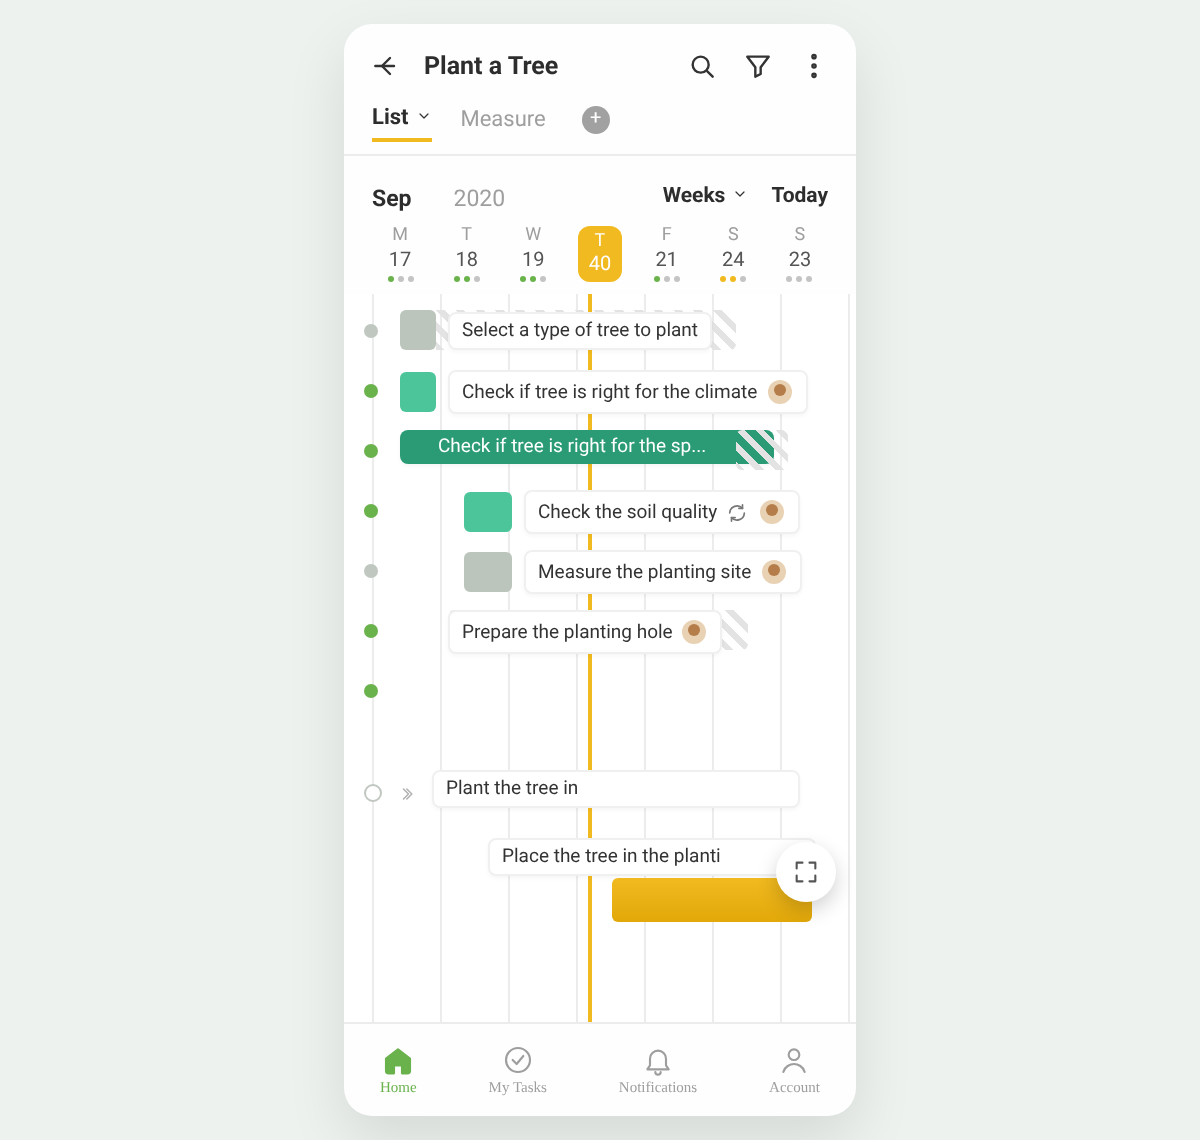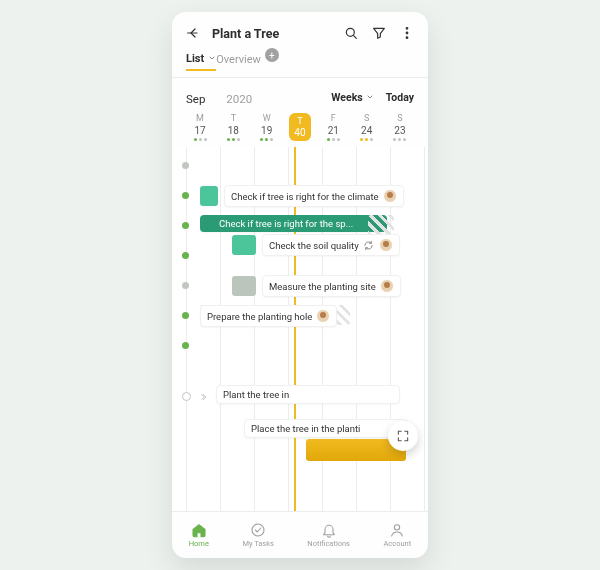--- a/index.html
+++ b/index.html
@@ -26,28 +26,28 @@
     box-shadow:var(--shadow);display:flex;flex-direction:column;overflow:hidden;
   }
 
   
   .topbar{display:flex;align-items:center;padding:12px 12px 6px 12px;gap:10px;}
   .title{font-weight:700;font-size:12.5px;color:var(--ink);flex:1;}
   .iconbtn{width:18px;height:18px;display:flex;align-items:center;justify-content:center;color:#333;}
   .iconbtn svg{width:16px;height:16px;stroke:#333;}
 
   
-  .tabs{display:flex;padding:0 14px 6px 14px;border-bottom:1px solid var(--line);}
+  .tabs{display:flex;align-items:center;gap:14px;padding:0 14px 6px 14px;border-bottom:1px solid var(--line);}
   .tab{font-size:11px;color:var(--muted);padding:4px 0;display:flex;align-items:center;gap:4px;cursor:pointer;}
   .tab.active{color:var(--ink);font-weight:700;border-bottom:2px solid var(--yellow);}
   .addcircle{width:14px;height:14px;border-radius:50%;background:#a1a1a1;display:flex;align-items:center;justify-content:center;color:#fff;font-size:10px;margin-left:4px;}
 
   
   .daterow{display:flex;align-items:center;justify-content:space-between;padding:10px 14px 6px 14px;}
-  .month{font-size:11.5px;color:var(--ink);font-weight:400;}
+  .month{font-size:11.5px;color:var(--ink);font-weight:700;}
   .year{font-size:11.5px;color:var(--muted);font-weight:400;margin-left:17px;}
   .weeks, .today{font-size:10.5px;font-weight:700;color:var(--ink);display:flex;align-items:center;gap:3px;}
 
   
   .weekstrip{display:flex;gap:0;padding:0 14px 6px 14px;justify-content:space-between;}
   .day{display:flex;flex-direction:column;align-items:center;gap:2px;font-size:9px;color:var(--muted);width:28px;}
   .day .dnum{font-size:10px;color:#555;}
   .day .dots{display:flex;gap:2px;}
   .dot{width:3px;height:3px;border-radius:50%;}
   .dot.g{background:var(--green);}
@@ -98,21 +98,21 @@
   
   .fab{position:absolute;right:10px;bottom:60px;width:30px;height:30px;border-radius:50%;
     background:#fff;box-shadow:0 4px 10px rgba(0,0,0,.18);display:flex;align-items:center;justify-content:center;}
   .fab svg{width:14px;height:14px;stroke:#555;}
   .yellowbar{
     position:absolute;right:22px;bottom:50px;height:22px;width:100px;border-radius:3px;
     background:linear-gradient(to bottom,var(--yellow),#e2a80a);
   }
 
   
-  .nav{height:46px;border-top:1px solid var(--line);display:flex;align-items:center;justify-content:space-around;}
+  .nav{height:46px;border-top:1px solid var(--line);display:flex;align-items:center;justify-content:space-around;font-family:Liberation Serif, serif;}
   .navitem{display:flex;flex-direction:column;align-items:center;gap:1px;font-size:7.5px;color:var(--muted);}
   .navitem.active{color:var(--green);}
   .navitem svg{width:16px;height:16px;stroke:currentColor;fill:none;stroke-width:1.6;}
   .navitem.active svg{fill:var(--green);stroke:var(--green);}
 
   
   svg{stroke-width:1.8;fill:none;stroke-linecap:round;stroke-linejoin:round;}
 
   .tinychev svg{width:8px;height:8px;stroke:#333;}
 </style>
@@ -151,21 +151,21 @@
     </div>
 
     <div class="tabs">
       <div class="tab active">
         <span>List</span>
         <span class="tinychev"><svg viewBox="0 0 24 24">
               <path d="M6 9l6 6 6-6"></path>
             </svg></span>
       </div>
       <div class="tab">
-        <span>Overview</span>
+        <span>Measure</span>
       </div>
       <div class="addcircle">+</div>
     </div>
 
     <div class="daterow">
       <div>
         <span class="month">Sep</span>
         <span class="year">2020</span>
       </div>
       <div style="display:flex;gap:12px;">
@@ -241,38 +241,43 @@
             <span class="dot m"></span>
             <span class="dot m"></span>
           </div>
       </div>
     </div>
 
     <div class="gantt">
       <div class="todayline"></div>
 
       <span class="bullet grey" style="top:15px"></span>
+      <div class="row" style="top:8px;left:28px;">
+        <div class="block" style="width:18px;background:var(--grey-block)"></div>
+        <div class="hatch" style="height:20px;width:150px;position:absolute;left:18px;top:0;border-radius:0 3px 3px 0;"></div>
+        <div class="taskpill" style="position:relative;z-index:2;">Select a type of tree to plant</div>
+      </div>
 
       <span class="bullet green" style="top:45px"></span>
       <div class="row" style="top:38px;left:28px;">
         <div class="block" style="width:18px;background:var(--green-block)"></div>
         <div class="taskpill">
           <span>Check if tree is right for the climate</span>
           <span class="avatar"></span>
         </div>
       </div>
 
       <span class="bullet green" style="top:75px"></span>
       <div class="row" style="top:68px;left:28px;">
         <div class="taskpill dark" style="width:162px;">Check if tree is right for the sp...</div>
         <div class="hatch" style="position:absolute;left:168px;top:0;height:20px;width:26px;"></div>
       </div>
 
       <span class="bullet green" style="top:105px"></span>
-      <div class="row" style="top:87px;left:44px;padding-left:16px;">
+      <div class="row" style="top:98px;left:44px;padding-left:16px;">
         <div class="block" style="width:24px;background:var(--green-block)"></div>
         <div class="taskpill">
           <span>Check the soil quality</span>
           <span class="refresh">
               <svg viewBox="0 0 24 24">
                 <path d="M4 12a8 8 0 0 1 14-5"></path>
                 <path d="M20 12a8 8 0 0 1-14 5"></path>
                 <path d="M18 3v4h-4"></path>
                 <path d="M6 21v-4h4"></path>
               </svg>
@@ -284,21 +289,21 @@
       <span class="bullet grey" style="top:135px"></span>
       <div class="row" style="top:128px;left:60px;">
         <div class="block" style="width:24px;background:var(--grey-block)"></div>
         <div class="taskpill">
           <span>Measure the planting site</span>
           <span class="avatar"></span>
         </div>
       </div>
 
       <span class="bullet green" style="top:165px"></span>
-      <div class="row" style="top:158px;left:28px;">
+      <div class="row" style="top:158px;left:52px;">
         <div class="hatch" style="height:20px;width:150px;position:absolute;left:0;top:0;"></div>
         <div class="taskpill" style="position:relative;z-index:2;">
           <span>Prepare the planting hole</span>
           <span class="avatar"></span>
         </div>
       </div>
 
       <span class="bullet green" style="top:195px"></span>
 
       <span class="bullet ring" style="top:245px"></span>

